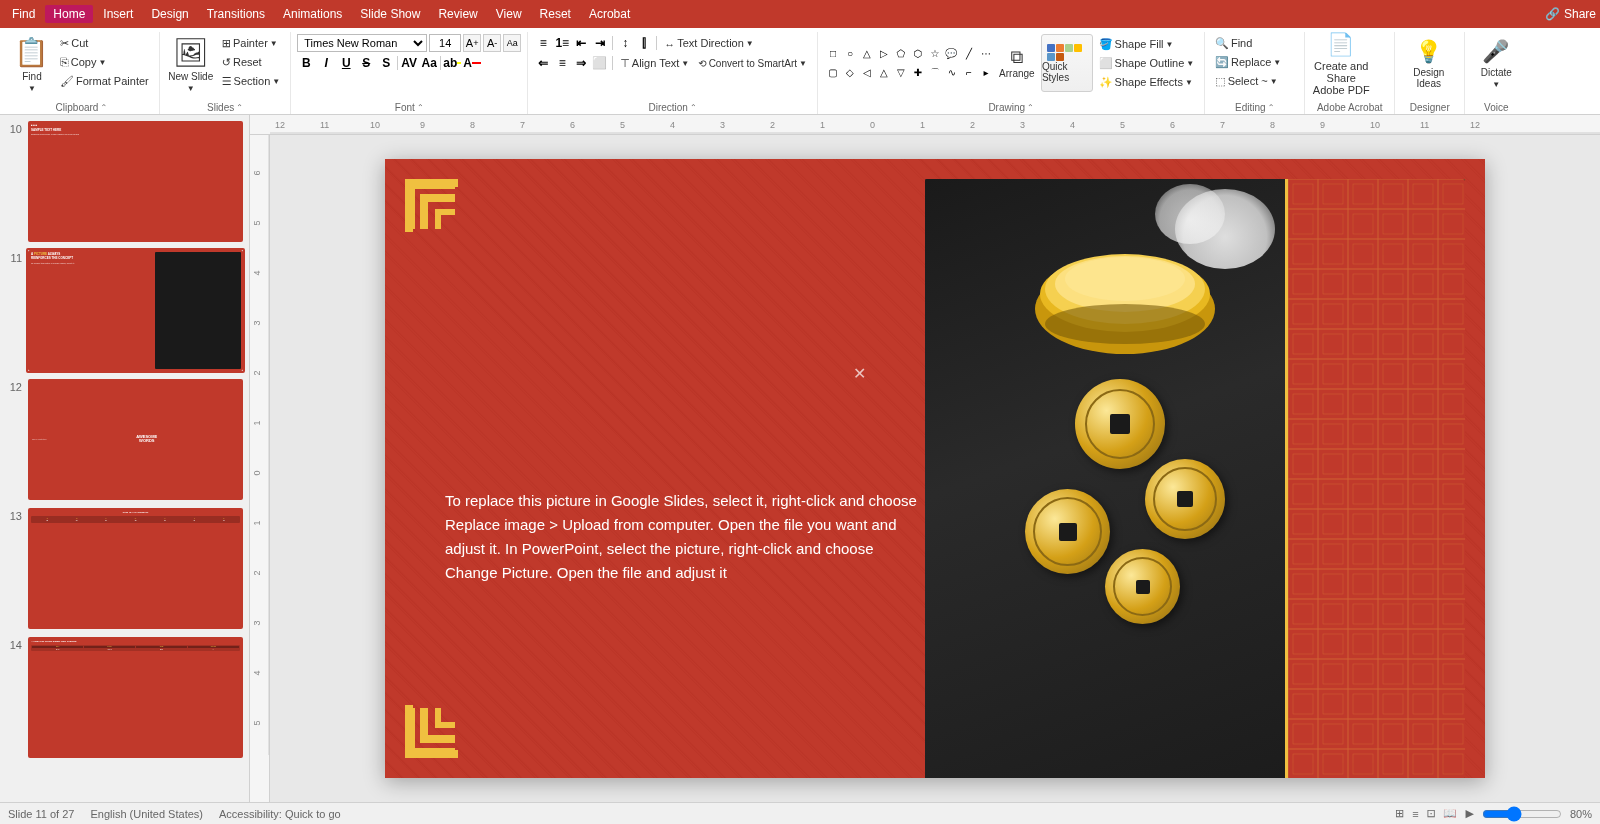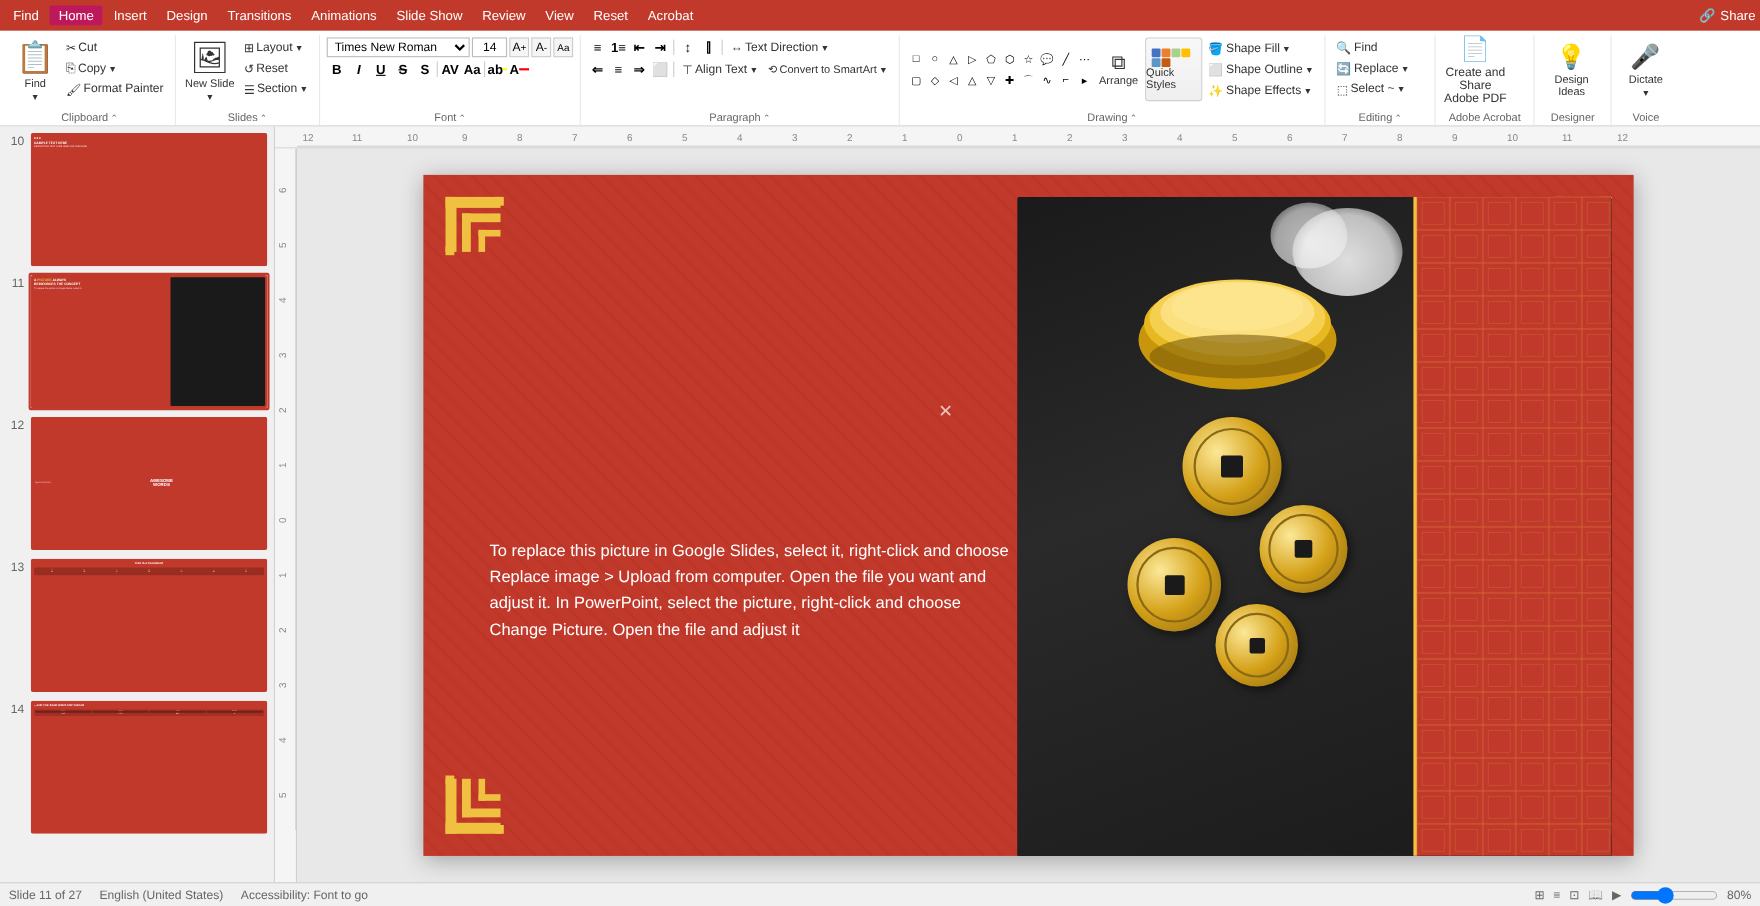--- a/index.html
+++ b/index.html
@@ -131,21 +131,21 @@
     <div class="rg" style="min-width:130px;">
       <div class="rg-body">
         <div class="rbn-large" style="width:50px;">
           <div class="icon">🖼</div>
           <div>New Slide</div>
           <div style="font-size:8px;">▼</div>
         </div>
         <div style="display:flex; flex-direction:column; gap:1px; justify-content:center;">
           <div class="rbn-med">
             <span>⊞</span>
-            <span>Layout</span>
+            <span>Painter</span>
             <span style="font-size:8px;">▼</span>
           </div>
           <div class="rbn-med">
             <span>↺</span>
             <span>Reset</span>
           </div>
           <div class="rbn-med section-btn">
             <span>☰</span>
             <span>Section</span>
             <span style="font-size:8px;">▼</span>
@@ -218,21 +218,21 @@
             <span style="font-size:8px;">▼</span>
           </div>
           <div class="rbn-med" style="font-size:10px;">
             <span>⟲</span>
             <span>Convert to SmartArt</span>
             <span style="font-size:8px;">▼</span>
           </div>
         </div>
       </div>
       <div class="rg-footer">
-        <span>Paragraph</span>
+        <span>Direction</span>
         <span style="font-size:8px;">⌃</span>
       </div>
     </div>
 
     <div class="rg" style="min-width:250px;">
       <div class="rg-body" style="flex-direction:column; gap:1px;">
         <div style="display:flex; gap:2px; align-items:center;">
 
           <div style="display:grid; grid-template-columns: repeat(10,16px); gap:1px;">
             <span class="shape-btn">□</span>
@@ -648,21 +648,21 @@
 
         </div>
       </div>
     </div>
   </div>
 </div>
 
 <div class="status-bar">
   <span>Slide 11 of 27</span>
   <span>English (United States)</span>
-  <span>Accessibility: Font to go</span>
+  <span>Accessibility: Quick to go</span>
   <span style="margin-left:auto; display:flex; align-items:center; gap:8px;">
     <span style="cursor:pointer;">⊞</span>
     <span style="cursor:pointer;">≡</span>
     <span style="cursor:pointer;">⊡</span>
     <span style="cursor:pointer;">📖</span>
     <span style="cursor:pointer;">▶</span>
     <input type="range" min="10" max="200" value="80" style="width: 80px; cursor: pointer;">
     <span>80%</span>
   </span>
 </div>

